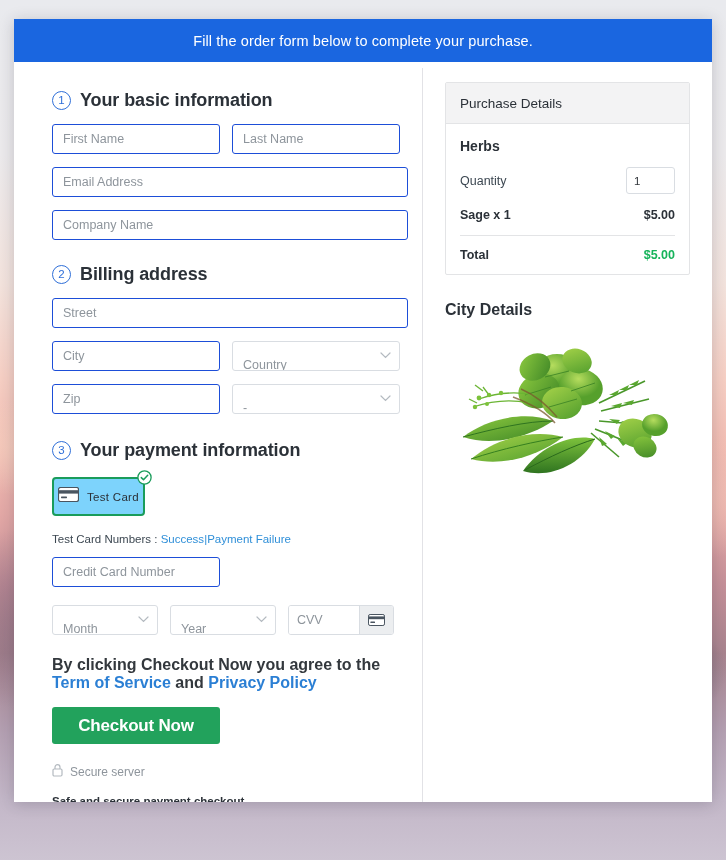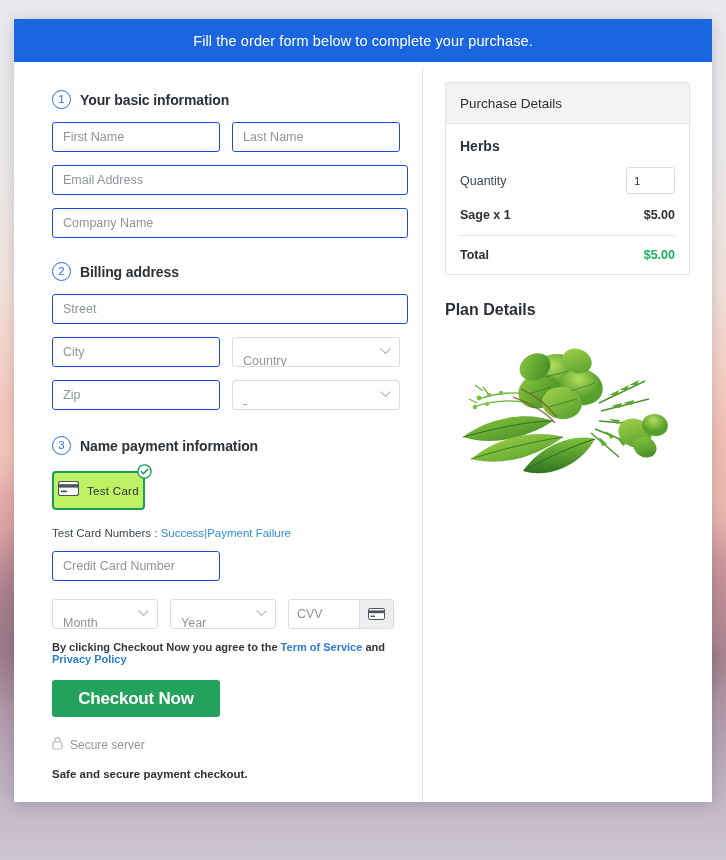--- a/index.html
+++ b/index.html
@@ -107,21 +107,21 @@
     border-radius: 50%;
     color: #2f6fd8;
     font-size: 11.5px;
     display: flex;
     align-items: center;
     justify-content: center;
     flex: 0 0 19px;
     line-height: 1;
   }
   .section-title {
-    font-size: 14px;
+    font-size: 18px;
     color: #2b3138;
     font-weight: bold;
     letter-spacing: -0.1px;
   }
 
   
   .field-row {
     display: flex;
     gap: 12px;
     margin-top: 13px;
@@ -181,21 +181,21 @@
   }
   .testcard {
     width: 93px;
     height: 39px;
     border: 2px solid #1a9c5b;
     border-radius: 4px;
     display: flex;
     align-items: center;
     justify-content: center;
     gap: 8px;
-    background: #bef264;
+    background: #7dd3fc;
     cursor: pointer;
   }
   .testcard-label {
     font-size: 11.5px;
     color: #2b3138;
     letter-spacing: 0.3px;
   }
   .check-badge {
     position: absolute;
     right: -7px;
@@ -245,22 +245,22 @@
     width: 34px;
     background: #eceef0;
     border-left: 1px solid #d9dde2;
     display: flex;
     align-items: center;
     justify-content: center;
     cursor: pointer;
   }
 
   .terms {
-    margin-top: 12px;
-    font-size: 11px;
+    margin-top: 21px;
+    font-size: 16px;
     color: #33383d;
     font-weight: bold;
   }
   .terms a {
     color: #2b7fd4;
     text-decoration: none;
   }
 
   #checkout-btn {
     margin-top: 15px;
@@ -467,21 +467,21 @@
             <svg viewBox="0 0 11 7">
                 <path d="M1 1.2 L5.5 5.6 L10 1.2" fill="none" stroke="#b4bac0" stroke-width="1.2" stroke-linecap="round"></path>
               </svg>
           </span>
         </div>
       </div>
 
       
       <div class="section-head" style="margin-top:26px">
         <span class="step-circle">3</span>
-        <span class="section-title">Name payment information</span>
+        <span class="section-title">Your payment information</span>
       </div>
 
       <div class="testcard-wrap">
         <div class="testcard">
           <span>
             <svg width="21" height="15" viewBox="0 0 21 15">
               <rect x="0.5" y="0.5" width="20" height="14" rx="2" fill="#ffffff" stroke="#4a5560" stroke-width="1.2"></rect>
               <rect x="1" y="3.2" width="19" height="3.4" fill="#4a5560"></rect>
               <rect x="3" y="9.6" width="6" height="1.6" rx="0.6" fill="#4a5560"></rect>
             </svg>
@@ -583,21 +583,21 @@
 
           <div class="hr"></div>
 
           <div class="total-row">
             <span>Total</span>
             <span class="total-amount">$5.00</span>
           </div>
         </div>
       </div>
 
-      <div id="plan-title">Plan Details</div>
+      <div id="plan-title">City Details</div>
 
       <div id="herb-art">
         <svg width="238" height="152" viewBox="0 0 238 152">
           <defs>
             <linearGradient id="lg1" x1="0" y1="0" x2="1" y2="1">
               <stop offset="0%" stop-color="#a8d44a"></stop>
                 <stop offset="100%" stop-color="#4e9c2c"></stop>
             </linearGradient>
             <linearGradient id="lg2" x1="0" y1="0" x2="1" y2="1">
               <stop offset="0%" stop-color="#8ecb3f"></stop>

